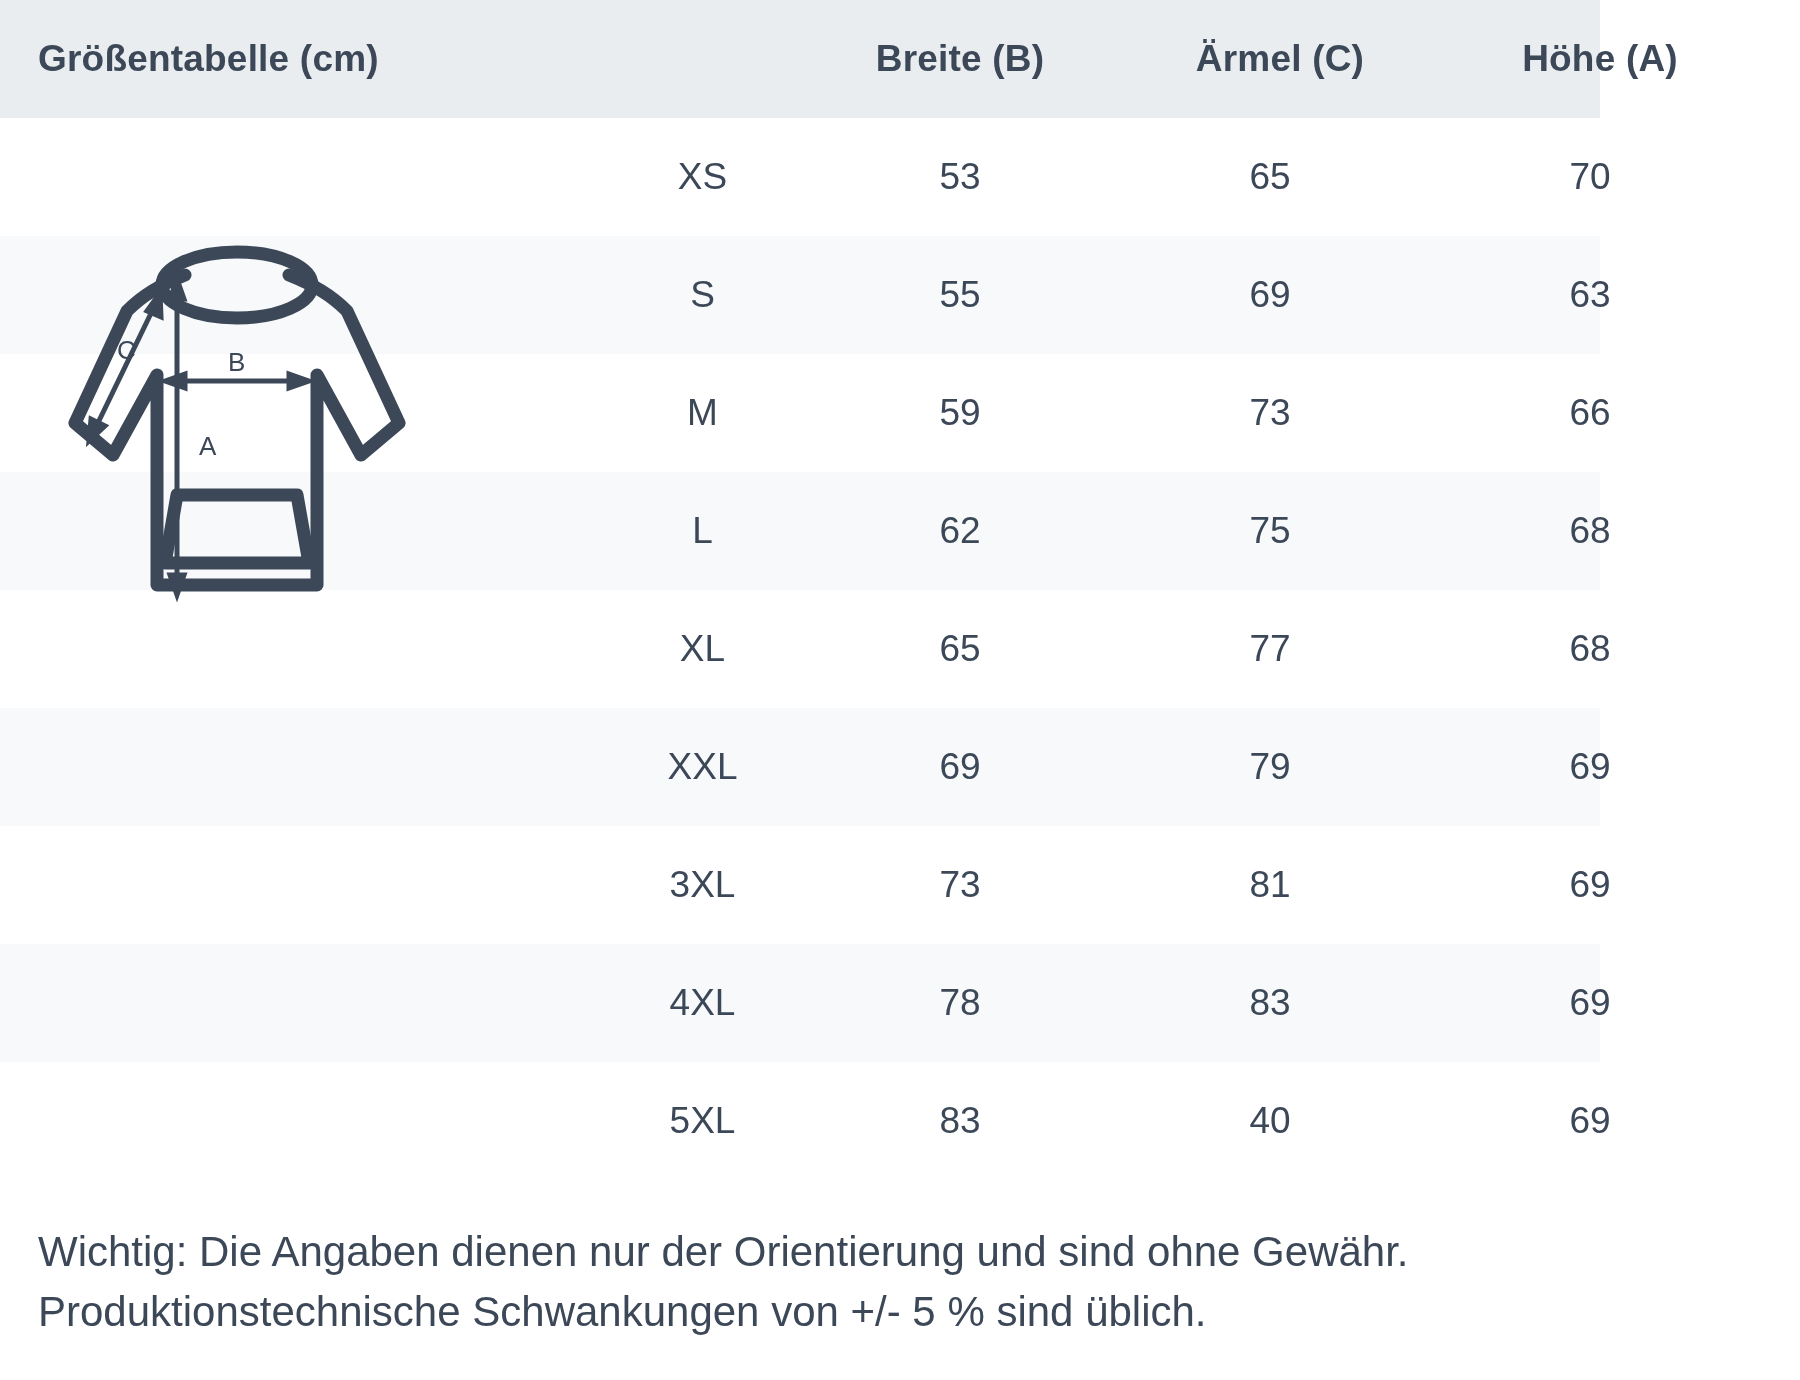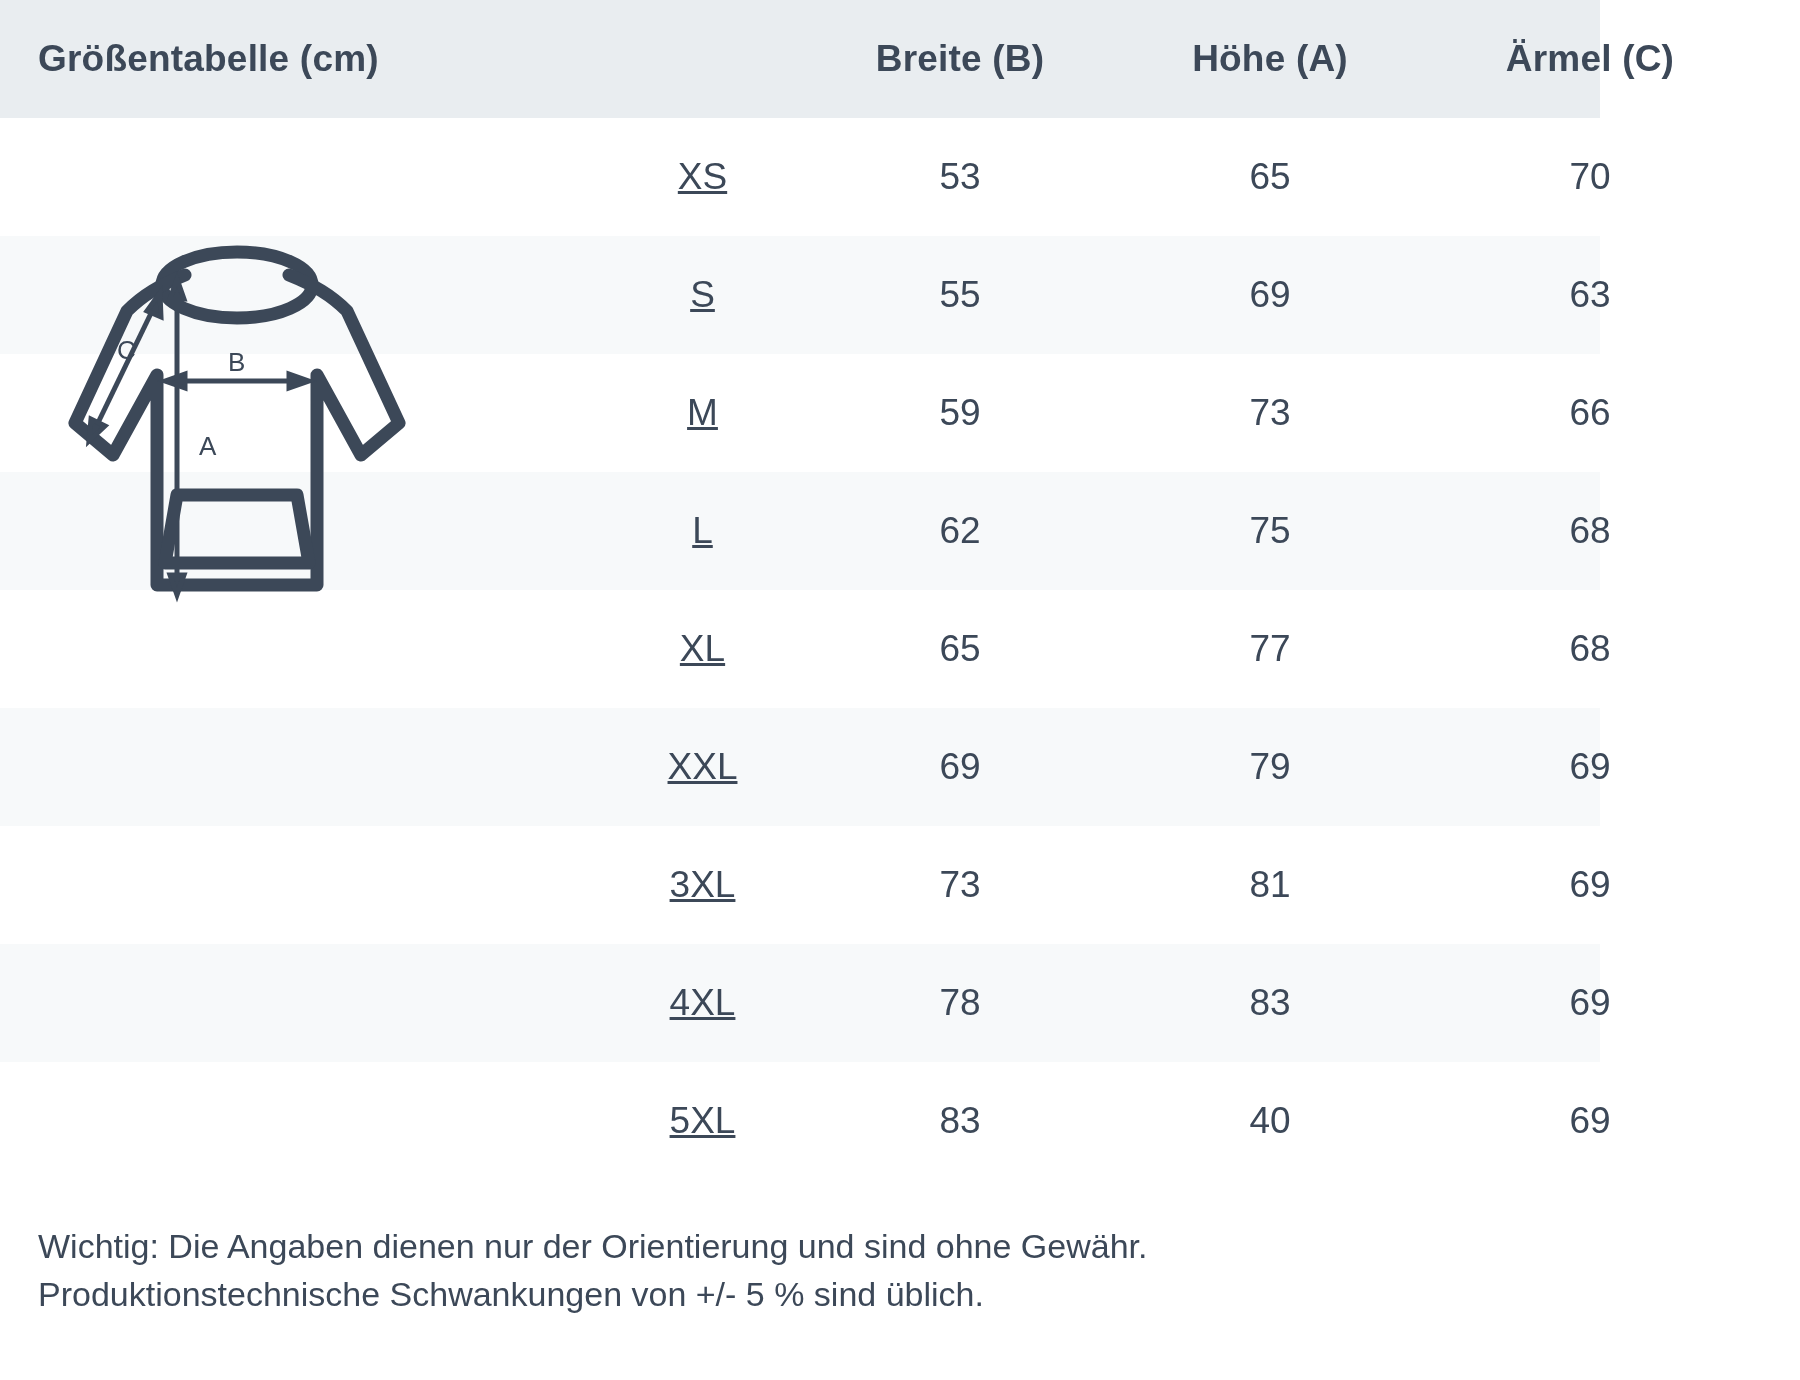--- a/index.html
+++ b/index.html
@@ -93,55 +93,54 @@
     font-size: 37px;
     color: #3c4858;
     white-space: nowrap;
   }
   .cell-spacer {
     flex: 0 0 562px;
   }
   .cell-size {
     flex: 0 0 205px;
     text-align: center;
-    text-decoration: underline;
   }
   .cell-val {
     flex: 0 0 310px;
     text-align: center;
   }
   .cell-val.last {
     flex: 0 0 330px;
   }
 
   
   .footnote {
     position: absolute;
     left: 38px;
     right: 40px;
     top: 1222px;
-    font-size: 34px;
+    font-size: 42px;
     line-height: 1.42;
     color: #3c4858;
   }
   .footnote p {
     margin: 0;
   }
 </style>
 </head>
 <body>
 
 <div class="sheet">
 
   <div class="table-header">
     <div class="th th-title">Größentabelle (cm)</div>
     <div class="th th-size"></div>
     <div class="th th-col">Breite (B)</div>
+    <div class="th th-col last">Ärmel (C)</div>
     <div class="th th-col">Höhe (A)</div>
-    <div class="th th-col last">Ärmel (C)</div>
   </div>
 
   <div class="body-area">
 
     <div class="rows">
 
       <div class="row">
         <div class="cell cell-spacer"></div>
         <div class="cell cell-size">XS</div>
         <div class="cell cell-val">53</div>

